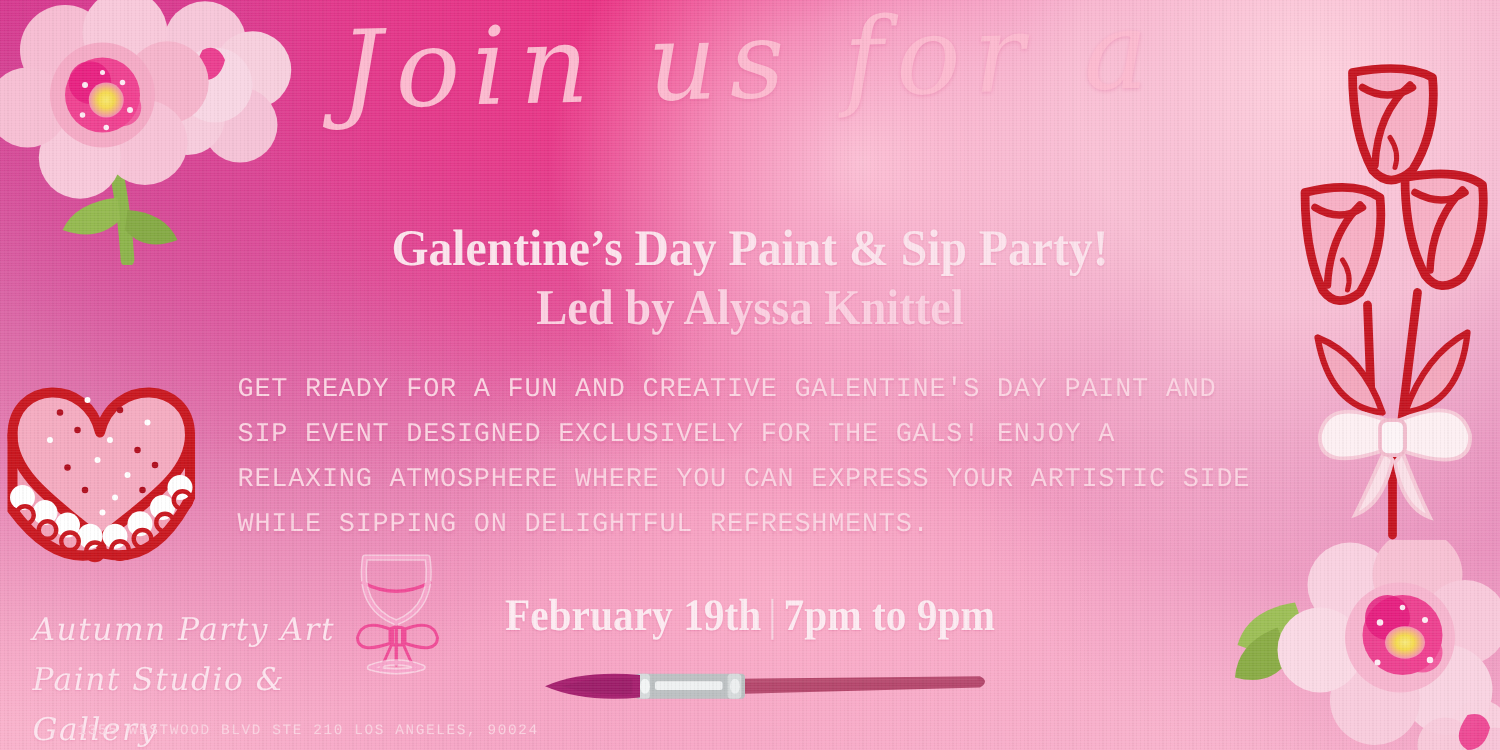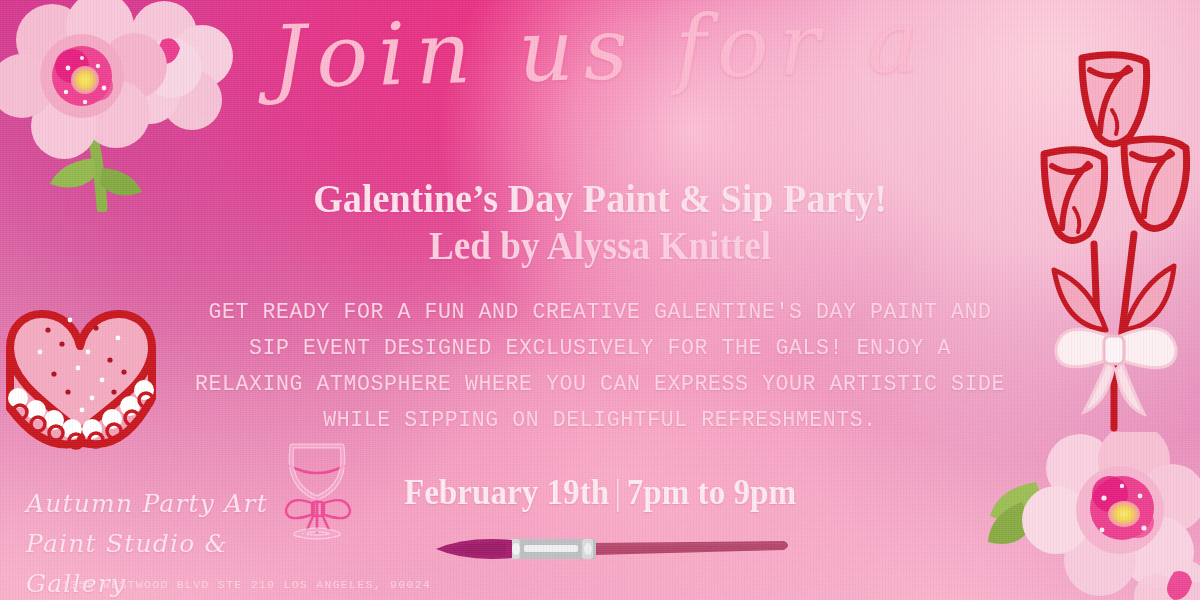--- a/index.html
+++ b/index.html
@@ -47,21 +47,21 @@
   .title{
     position:absolute;left:0;right:0;top:174px;text-align:center;
     font-family:"Liberation Serif", serif;
     font-weight:700;font-size:41px;line-height:1.18;
     color:#fce2ec;white-space:nowrap;
     transform:scaleX(.93);
     text-shadow:0 1px 2px rgba(190,30,100,.16);
   }
   .title .l2{display:block;font-size:40px;color:#fbcfe0;}
   .body-copy{
-    position:absolute;left:190px;width:820px;top:294px;text-align:center;
+    position:absolute;left:190px;width:820px;top:294px;text-align:left;
     font-family:"Liberation Mono", monospace;
     font-size:21.5px;line-height:36px;letter-spacing:.6px;
     color:#fbd4e2;
     text-shadow:0 1px 2px rgba(190,40,110,.18);
   }
   .datetime{
     position:absolute;left:0;right:0;top:474px;text-align:center;
     font-family:"Liberation Serif", serif;
     font-weight:700;font-size:36px;line-height:1;
     color:#fdeaf1;white-space:nowrap;

